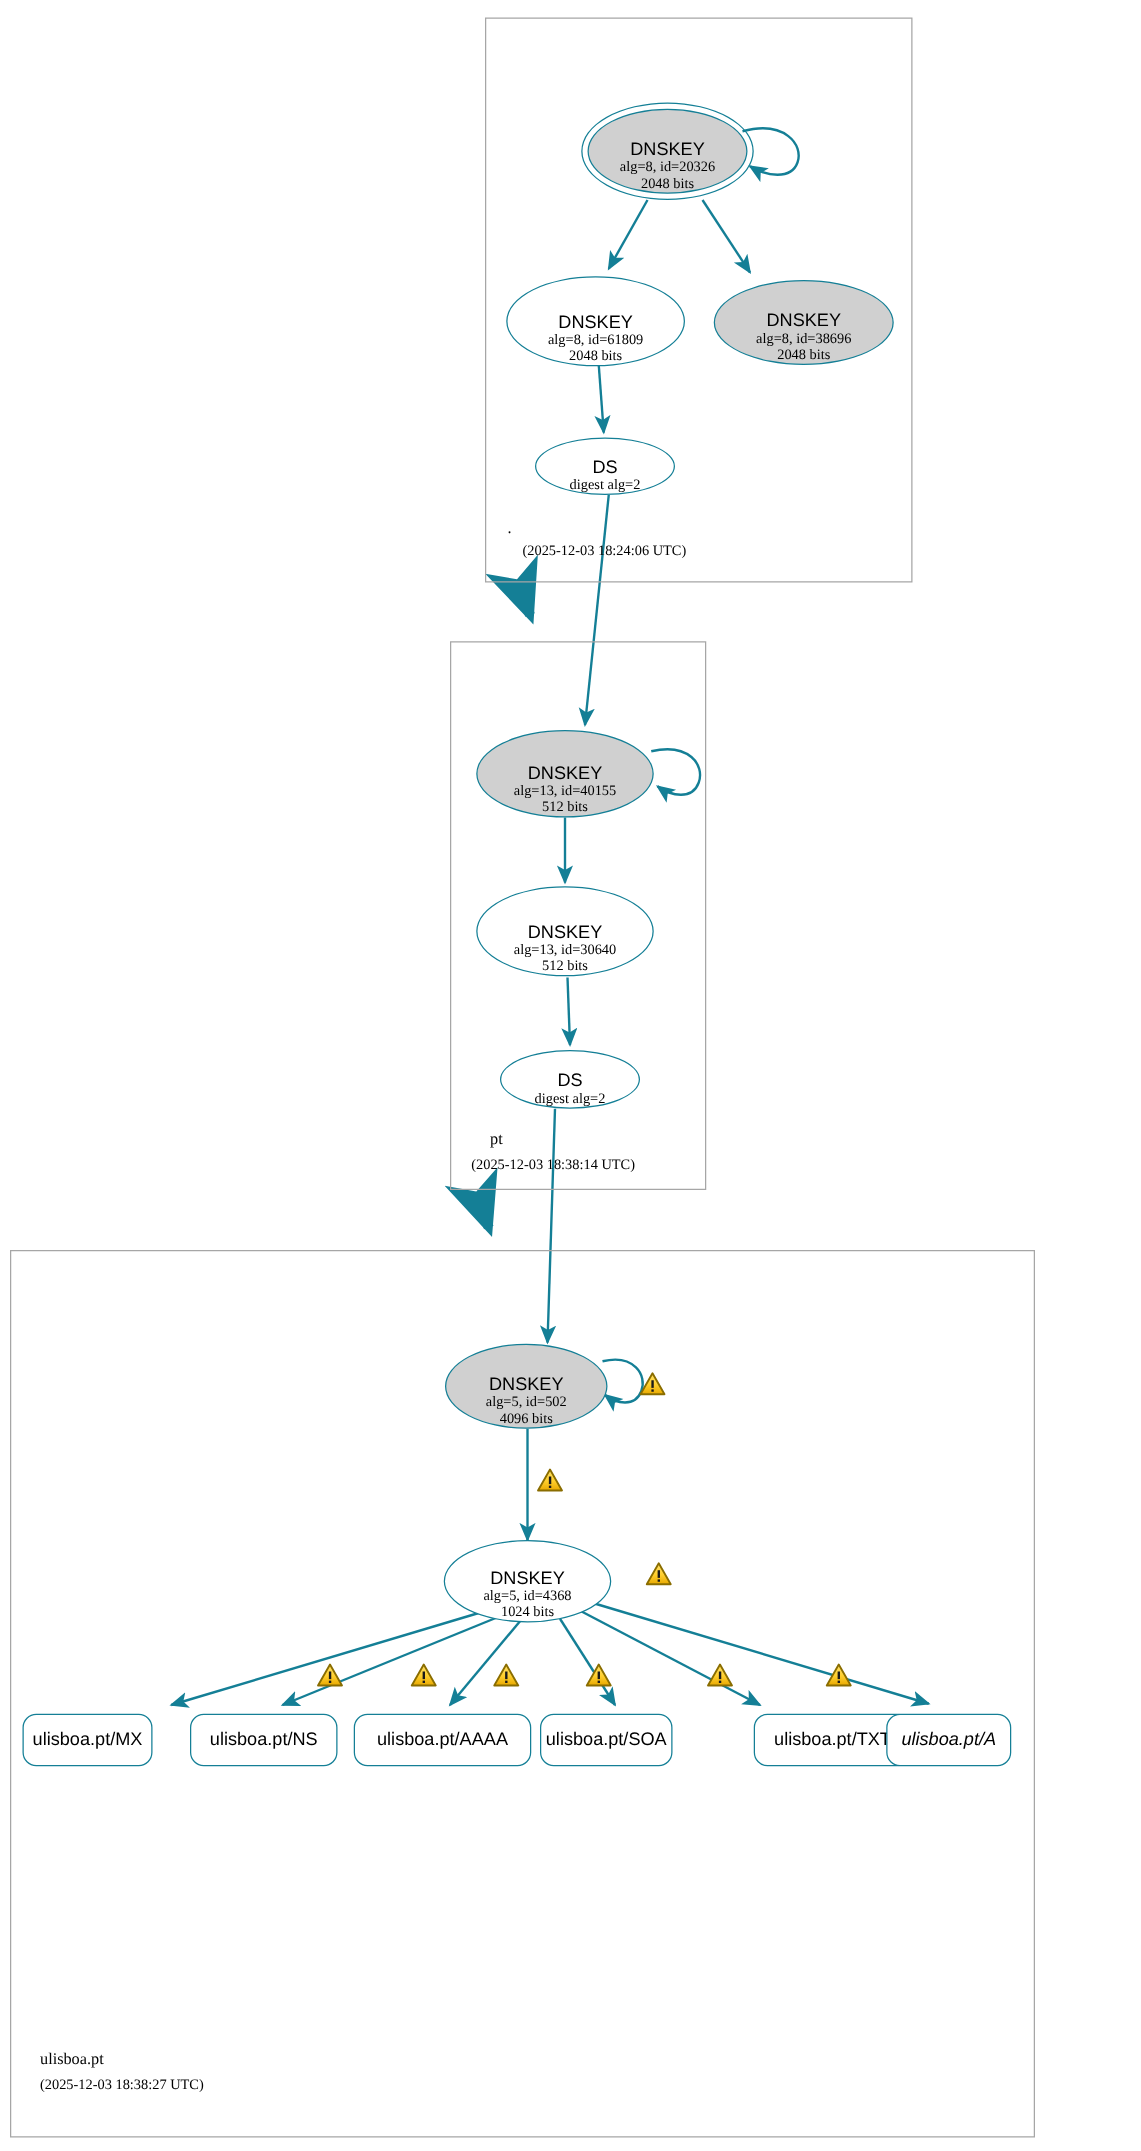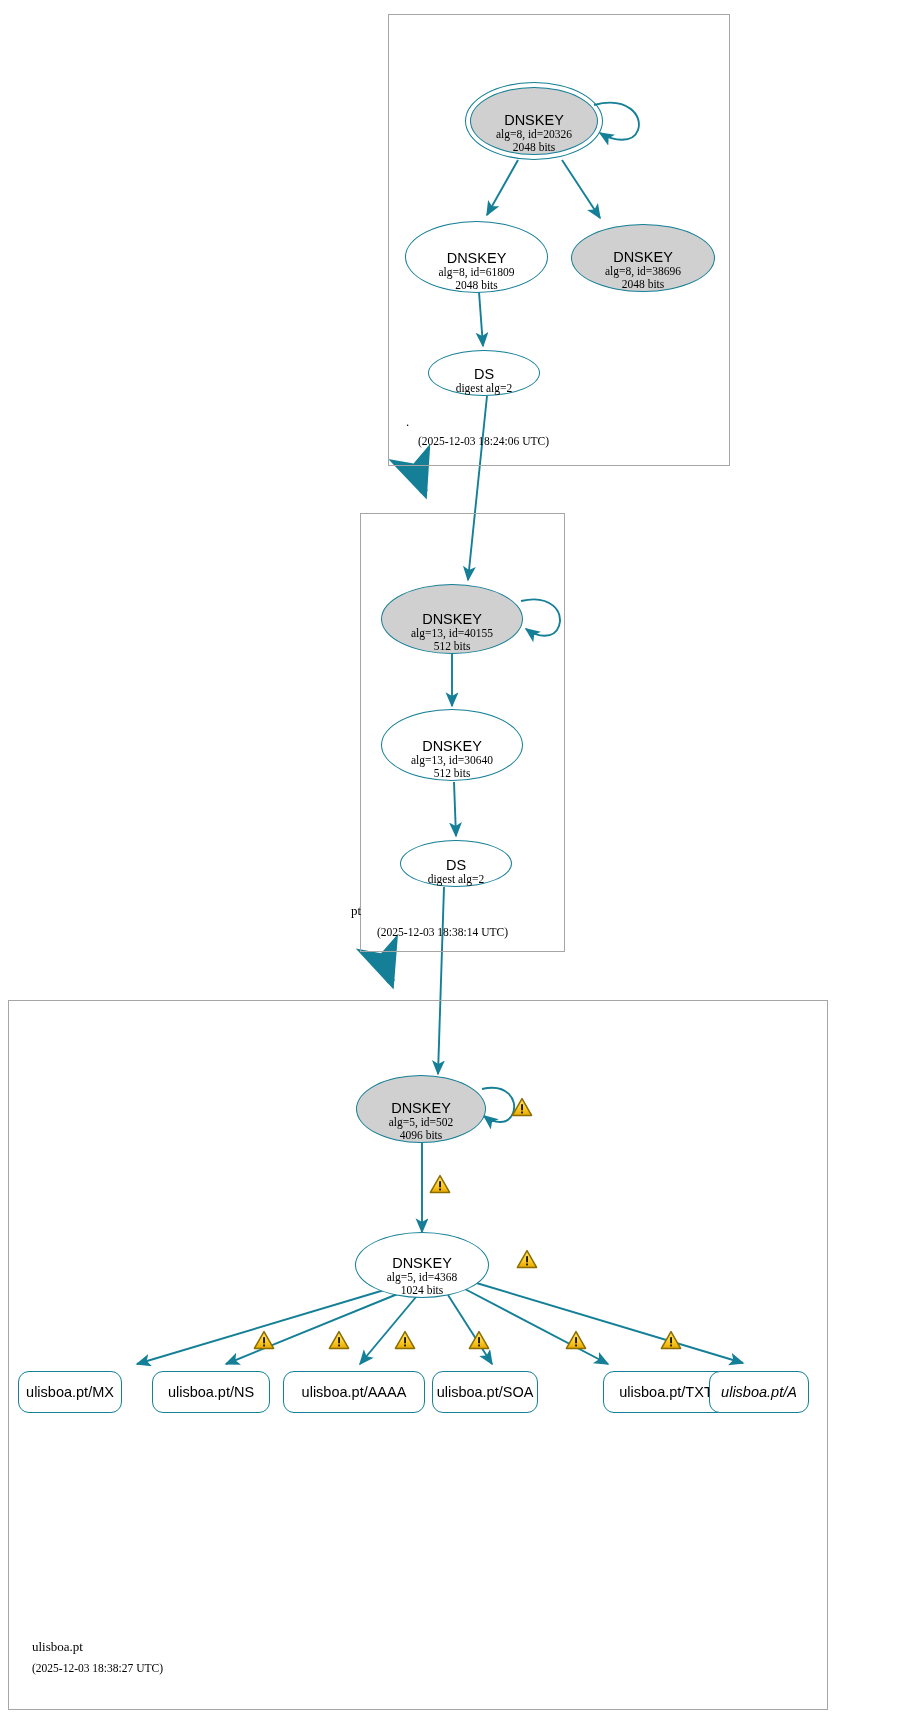--- a/index.html
+++ b/index.html
@@ -153,21 +153,21 @@
     </g>
   </svg>
 
   <div class="zone-box" style="left:388px; top:14px; width:342px; height:452px;"></div>
   <div class="zone-box" style="left:360px; top:513px; width:205px; height:439px;"></div>
   <div class="zone-box" style="left:8px; top:1000px; width:820px; height:710px;"></div>
 
   <div class="zone-label zone-name" style="left:406px; top:414px;">.</div>
   <div class="zone-label zone-time" style="left:406px; top:435px;margin-left:12px;">(2025-12-03 18:24:06 UTC)</div>
 
-  <div class="zone-label zone-name" style="left:351px; top:903px;">pt</div>
+  <div class="zone-label zone-name" style="left:392px; top:903px;">pt</div>
   <div class="zone-label zone-time" style="left:377px; top:926px;">(2025-12-03 18:38:14 UTC)</div>
 
   <div class="zone-label zone-name" style="left:32px; top:1639px;">ulisboa.pt</div>
   <div class="zone-label zone-time" style="left:32px; top:1662px;">(2025-12-03 18:38:27 UTC)</div>
 
   <div class="trust-anchor-ring" style="left:465px; top:82px; width:138px; height:78px;"></div>
 
   <div class="node ellipse filled" style="left:470px; top:87px; width:128px; height:68px;">
     <div class="nd-title">DNSKEY</div>
     <div class="nd-sub">alg=8, id=20326</div>

